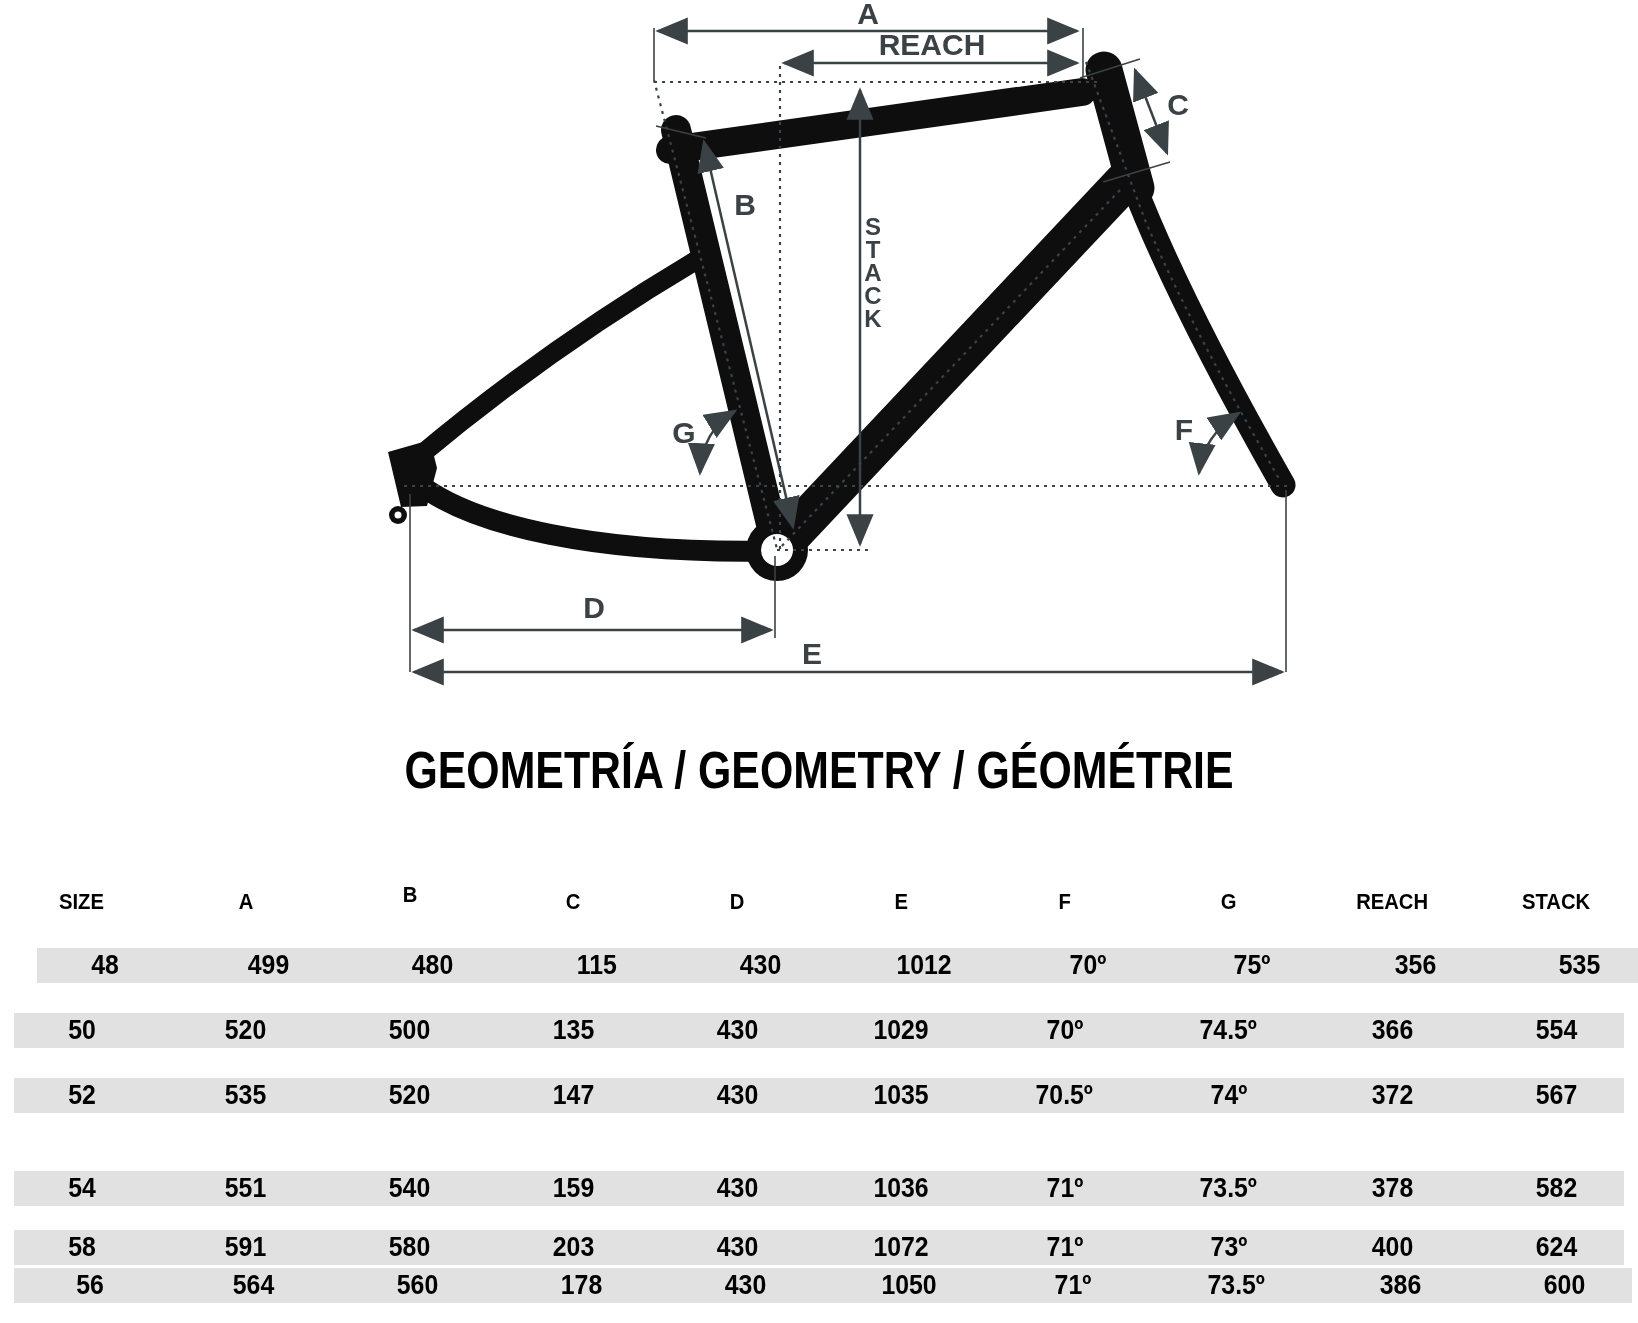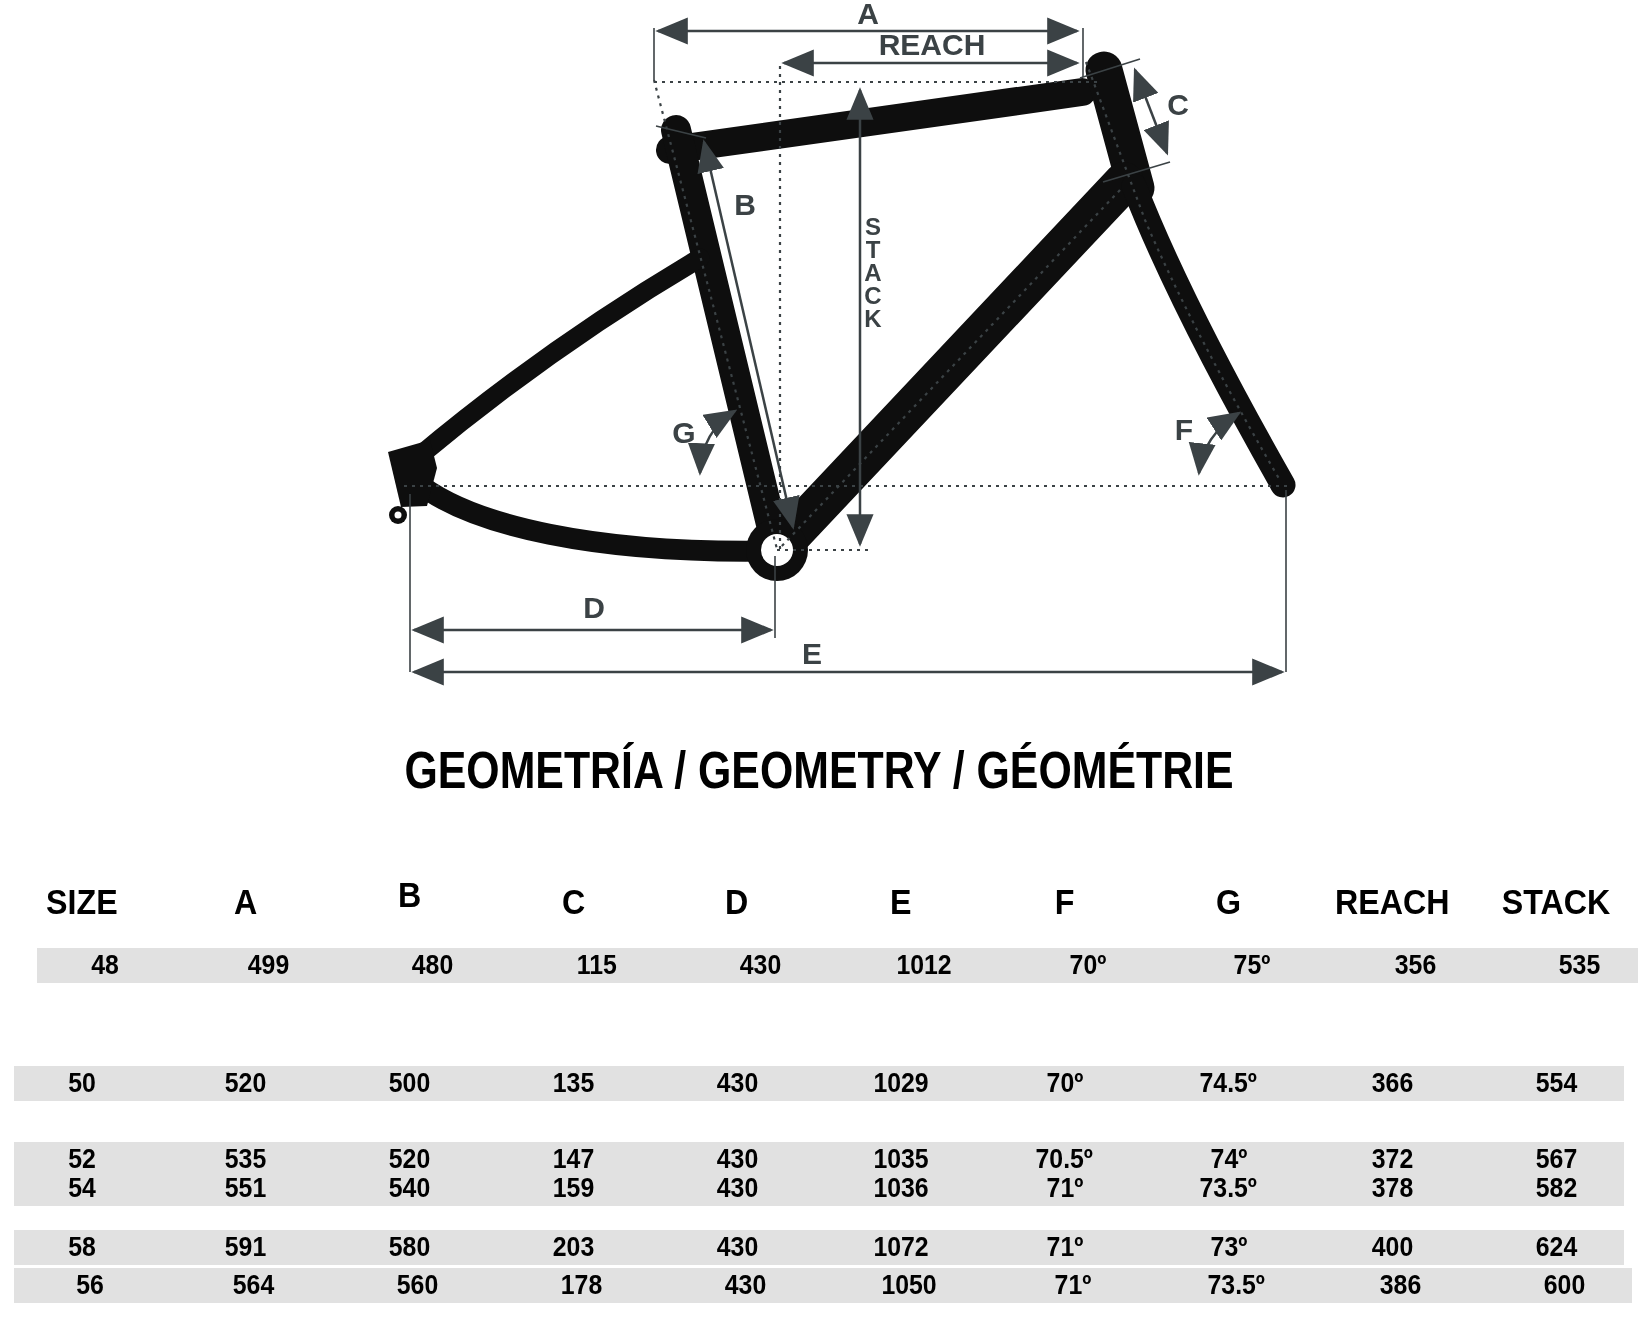--- a/index.html
+++ b/index.html
@@ -20,21 +20,21 @@
     position:absolute;left:0;width:1638px;height:35px;
     display:grid;grid-template-columns:repeat(10,1fr);align-items:center;
   }
   .t-row.banded{
     background:linear-gradient(90deg,#ffffff 0 14px,#e1e1e1 14px calc(100% - 14px),#ffffff calc(100% - 14px));
   }
   .t-cell{
     text-align:center;font-weight:bold;color:#000;font-size:27px;line-height:35px;
   }
   .t-cell > span{display:inline-block;transform:scaleX(.92);white-space:nowrap;}
-  .t-head .t-cell{font-size:35px;}
+  .t-head .t-cell{font-size:22px;}
   .t-head .t-cell.raised > span{position:relative;top:-7px;}
 
   svg text{font-family:"Liberation Sans","DejaVu Sans",sans-serif;}
 </style>
 </head>
 <body>
 
 <div class="page">
 
   <div class="diagram-wrap">
@@ -136,34 +136,34 @@
       <div class="t-cell"><span>480</span></div>
       <div class="t-cell"><span>115</span></div>
       <div class="t-cell"><span>430</span></div>
       <div class="t-cell"><span>1012</span></div>
       <div class="t-cell"><span>70º</span></div>
       <div class="t-cell"><span>75º</span></div>
       <div class="t-cell"><span>356</span></div>
       <div class="t-cell"><span>535</span></div>
     </div>
 
-    <div class="t-row banded" style="top:1066px;">
+    <div class="t-row banded" style="top:1013px;">
       <div class="t-cell"><span>50</span></div>
       <div class="t-cell"><span>520</span></div>
       <div class="t-cell"><span>500</span></div>
       <div class="t-cell"><span>135</span></div>
       <div class="t-cell"><span>430</span></div>
       <div class="t-cell"><span>1029</span></div>
       <div class="t-cell"><span>70º</span></div>
       <div class="t-cell"><span>74.5º</span></div>
       <div class="t-cell"><span>366</span></div>
       <div class="t-cell"><span>554</span></div>
     </div>
 
-    <div class="t-row banded" style="top:1142px;">
+    <div class="t-row banded" style="top:1078px;">
       <div class="t-cell"><span>52</span></div>
       <div class="t-cell"><span>535</span></div>
       <div class="t-cell"><span>520</span></div>
       <div class="t-cell"><span>147</span></div>
       <div class="t-cell"><span>430</span></div>
       <div class="t-cell"><span>1035</span></div>
       <div class="t-cell"><span>70.5º</span></div>
       <div class="t-cell"><span>74º</span></div>
       <div class="t-cell"><span>372</span></div>
       <div class="t-cell"><span>567</span></div>

